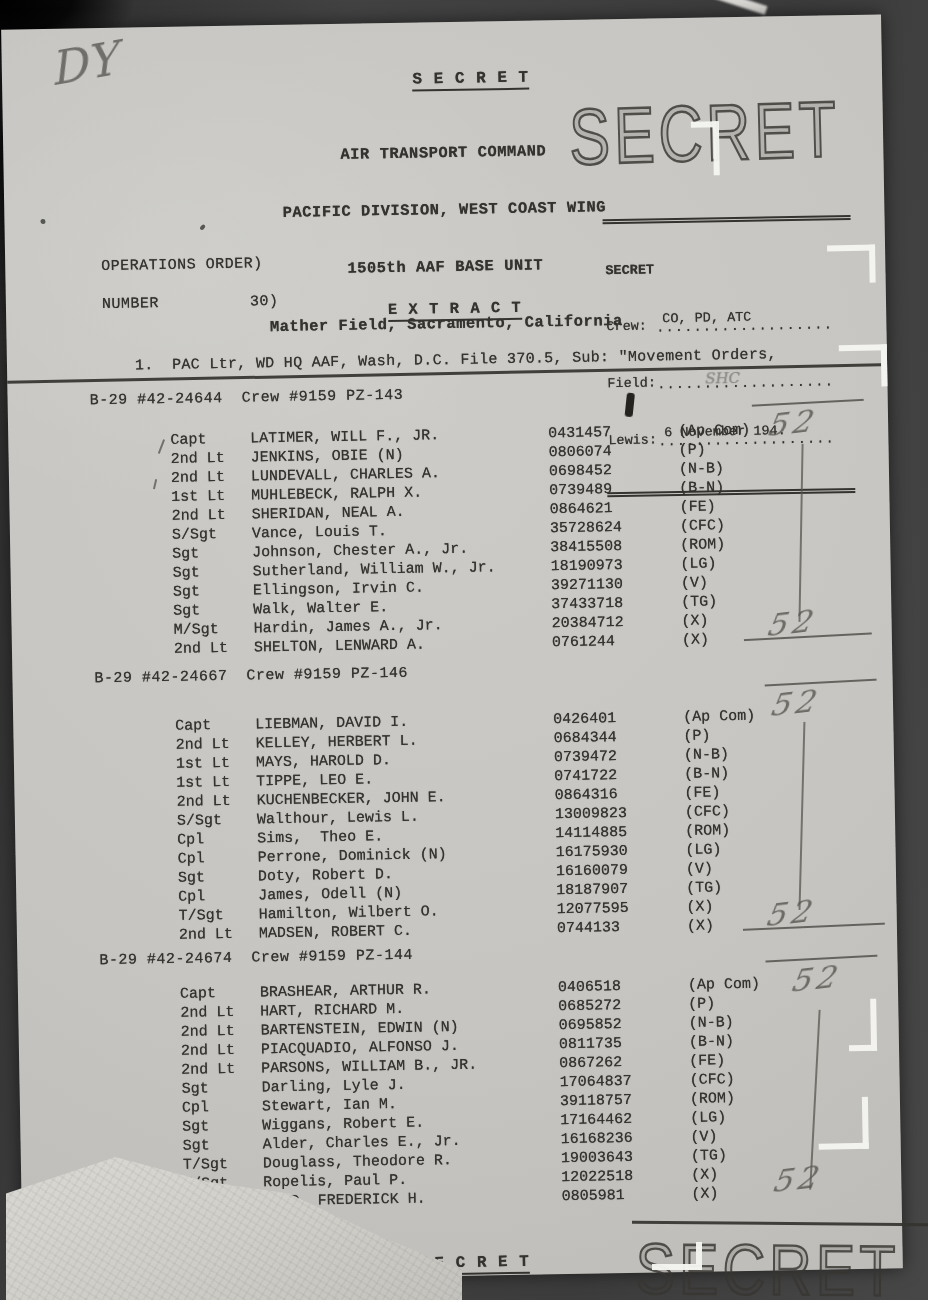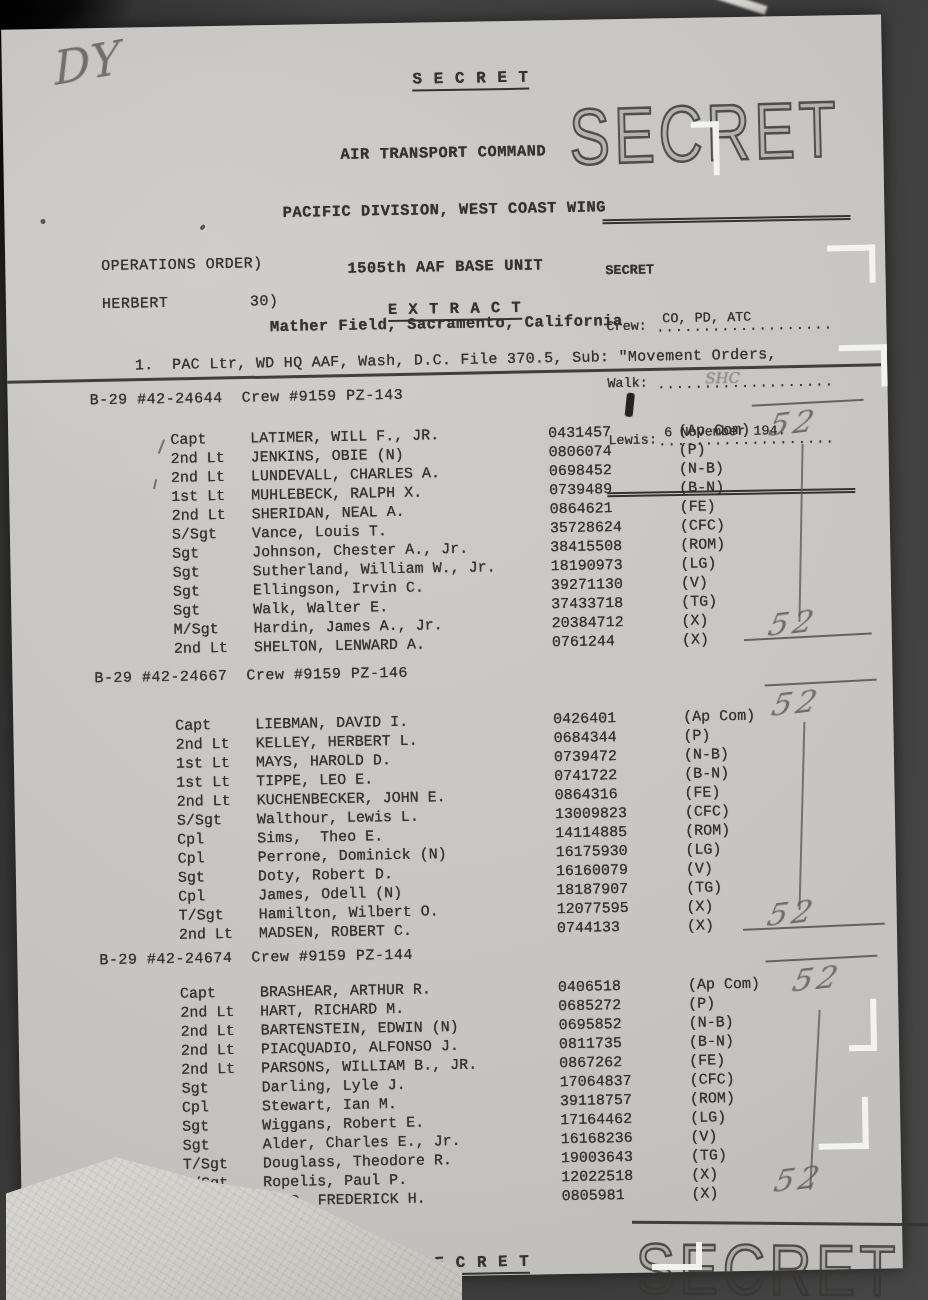--- a/index.html
+++ b/index.html
@@ -100,36 +100,36 @@
       <div>1505th AAF BASE UNIT</div>
       <div>Mather Field, Sacramento, California</div>
     </div>
 
     <div class="abs" style="left:566px; top:76px; width:260px; height:100px;">
       <div class="stampbig">SECRET</div>
     </div>
     <div class="abs whitemark wm-tr" style="left:688px; top:104px; width:22px; height:48px;"></div>
 
     <div class="abs typed ops" style="left:96px; top:230px;">OPERATIONS ORDER)</div>
-    <div class="abs typed ops" style="left:96px; top:268px;">HERBERT</div>
+    <div class="abs typed ops" style="left:96px; top:268px;">NUMBER</div>
     <div class="abs typed ops" style="left:244px; top:268px;">30)</div>
 
     <div class="abs typed b" style="left:310px; top:260px; width:220px; text-align:center;">
       <span class="extract">E X T R A C T</span>
     </div>
 
     <div class="abs authbox typed">
       <div class="arow" style="height:17px;"><span class="albl b" style="top:1px;">SECRET</span></div>
       <div class="arow">
         <span class="albl">Crew:</span>
         <span class="adots">...................</span>
         <span class="aval">CO, PD, ATC</span>
       </div>
       <div class="arow">
-        <span class="albl">Walk:</span>
+        <span class="albl">Field:</span>
         <span class="adots">...................</span>
         <span class="aval hand" style="left:100px; top:-1px; font-size:15px; filter:blur(.5px); opacity:.55;">SHC</span>
       </div>
       <div class="arow">
         <span class="albl">Lewis:</span>
         <span class="adots">...................</span>
         <span class="aval">6 November 194.</span>
       </div>
     </div>
 

